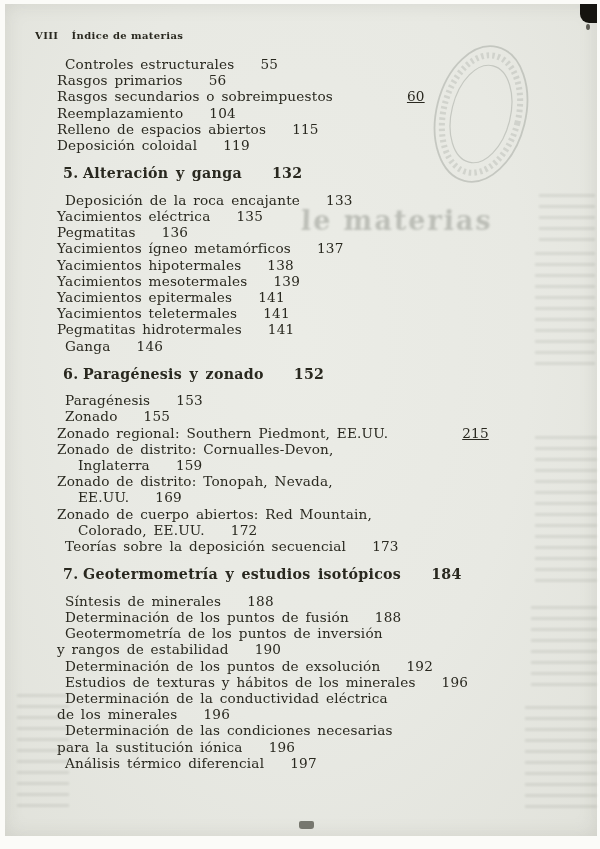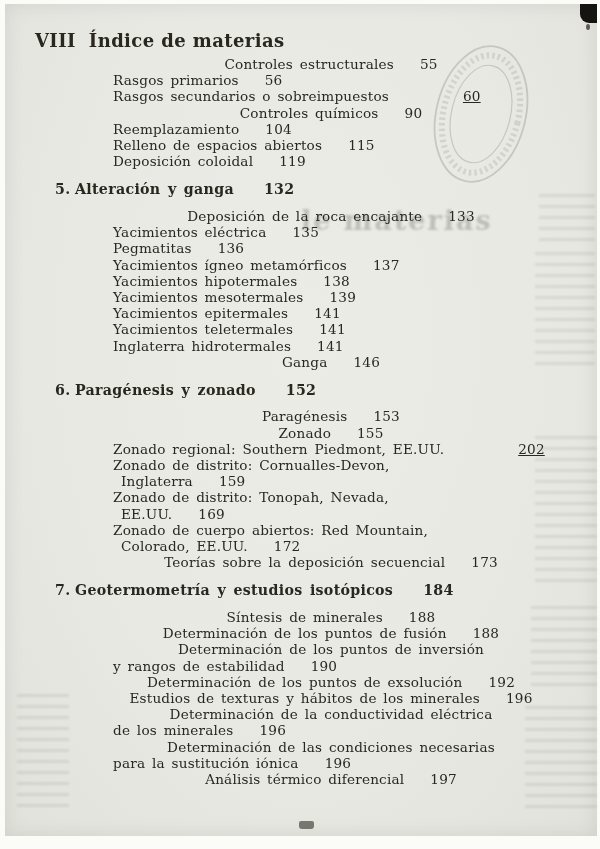--- a/index.html
+++ b/index.html
@@ -15,31 +15,31 @@
     color:var(--ink);
   }
   .sheet{
     position:absolute;left:5px;top:4px;right:3px;bottom:13px;
     background:radial-gradient(ellipse at 50% 40%, #ebece6 0%, var(--paper) 55%, #e1e2db 100%);
     box-shadow:inset 0 0 18px rgba(120,120,110,.18);
   }
   
   .header{
     position:absolute;left:30px;top:26px;
-    font-weight:bold;font-size:18px;letter-spacing:.4px;white-space:nowrap;
+    font-weight:bold;font-size:10px;letter-spacing:.4px;white-space:nowrap;
   }
   .pnum{margin-right:13px;}
   
   .toc{position:absolute;left:0;right:0;top:52px;font-size:13.6px;letter-spacing:.2px;word-spacing:2.2px;}
   .row{line-height:16.2px;white-space:nowrap;}
-  .ind1{padding-left:60px;text-align:center;}
-  .ind2{padding-left:108px;}
-  .ind3{padding-left:116px;}
+  .ind1{padding-left:60px;}
+  .ind2{padding-left:52px;}
+  .ind3{padding-left:73px;}
   .sec{
-    margin:12px 0 10px;padding-left:50px;
+    margin:12px 8px 10px;padding-left:50px;
     font-weight:bold;font-size:14.2px;letter-spacing:.3px;line-height:16.5px;
   }
   .sec-num{display:inline-block;width:20px;}
   .pg{margin-left:26px;}
   .sec .pg{margin-left:30px;}
   .wide .pg{margin-left:74px;text-decoration:underline;}
   
   .stamp{position:absolute;left:424px;top:34px;width:104px;height:152px;opacity:.32;filter:blur(.5px);}
   .bleed-title{
     position:absolute;left:296px;top:201px;
@@ -85,50 +85,49 @@
   <div class="bmark"></div>
 
   <div class="header">
     <span class="pnum">VIII</span><span class="htitle">Índice de materias</span>
   </div>
 
   <div id="toc" class="toc">
       <div class="row ind1"><span class="txt">Controles estructurales</span><span class="pg">55</span></div>
       <div class="row ind2"><span class="txt">Rasgos primarios</span><span class="pg">56</span></div>
       <div class="row ind2 wide"><span class="txt">Rasgos secundarios o sobreimpuestos</span><span class="pg">60</span></div>
-      <div class="row ind1"><span class="txt">Controles químicos</span><span class="pg">90</span></div>
       <div class="row ind2"><span class="txt">Reemplazamiento</span><span class="pg">104</span></div>
       <div class="row ind2"><span class="txt">Relleno de espacios abiertos</span><span class="pg">115</span></div>
       <div class="row ind2"><span class="txt">Deposición coloidal</span><span class="pg">119</span></div>
       <div class="row sec"><span class="sec-num">5.</span><span class="sec-title">Alteración y ganga</span><span class="pg">132</span></div>
       <div class="row ind1"><span class="txt">Deposición de la roca encajante</span><span class="pg">133</span></div>
       <div class="row ind2"><span class="txt">Yacimientos eléctrica</span><span class="pg">135</span></div>
       <div class="row ind2"><span class="txt">Pegmatitas</span><span class="pg">136</span></div>
       <div class="row ind2"><span class="txt">Yacimientos ígneo metamórficos</span><span class="pg">137</span></div>
       <div class="row ind2"><span class="txt">Yacimientos hipotermales</span><span class="pg">138</span></div>
       <div class="row ind2"><span class="txt">Yacimientos mesotermales</span><span class="pg">139</span></div>
       <div class="row ind2"><span class="txt">Yacimientos epitermales</span><span class="pg">141</span></div>
       <div class="row ind2"><span class="txt">Yacimientos teletermales</span><span class="pg">141</span></div>
-      <div class="row ind2"><span class="txt">Inglaterra hidrotermales</span><span class="pg">141</span></div>
+      <div class="row ind2"><span class="txt">Pegmatitas hidrotermales</span><span class="pg">141</span></div>
       <div class="row ind1"><span class="txt">Ganga</span><span class="pg">146</span></div>
       <div class="row sec"><span class="sec-num">6.</span><span class="sec-title">Paragénesis y zonado</span><span class="pg">152</span></div>
       <div class="row ind1"><span class="txt">Paragénesis</span><span class="pg">153</span></div>
       <div class="row ind1"><span class="txt">Zonado</span><span class="pg">155</span></div>
-      <div class="row ind2 wide"><span class="txt">Zonado regional: Southern Piedmont, EE.UU.</span><span class="pg">202</span></div>
+      <div class="row ind2 wide"><span class="txt">Zonado regional: Southern Piedmont, EE.UU.</span><span class="pg">215</span></div>
       <div class="row ind2"><span class="txt">Zonado de distrito: Cornualles-Devon,</span></div>
       <div class="row ind3"><span class="txt">Inglaterra</span><span class="pg">159</span></div>
       <div class="row ind2"><span class="txt">Zonado de distrito: Tonopah, Nevada,</span></div>
       <div class="row ind3"><span class="txt">EE.UU.</span><span class="pg">169</span></div>
       <div class="row ind2"><span class="txt">Zonado de cuerpo abiertos: Red Mountain,</span></div>
       <div class="row ind3"><span class="txt">Colorado, EE.UU.</span><span class="pg">172</span></div>
       <div class="row ind1"><span class="txt">Teorías sobre la deposición secuencial</span><span class="pg">173</span></div>
       <div class="row sec"><span class="sec-num">7.</span><span class="sec-title">Geotermometría y estudios isotópicos</span><span class="pg">184</span></div>
       <div class="row ind1"><span class="txt">Síntesis de minerales</span><span class="pg">188</span></div>
       <div class="row ind1"><span class="txt">Determinación de los puntos de fusión</span><span class="pg">188</span></div>
-      <div class="row ind1"><span class="txt">Determinación de los puntos de inversión</span></div>
+      <div class="row ind1"><span class="txt">Geotermometría de los puntos de inversión</span></div>
       <div class="row ind2"><span class="txt">y rangos de estabilidad</span><span class="pg">190</span></div>
       <div class="row ind1"><span class="txt">Determinación de los puntos de exsolución</span><span class="pg">192</span></div>
       <div class="row ind1"><span class="txt">Estudios de texturas y hábitos de los minerales</span><span class="pg">196</span></div>
       <div class="row ind1"><span class="txt">Determinación de la conductividad eléctrica</span></div>
       <div class="row ind2"><span class="txt">de los minerales</span><span class="pg">196</span></div>
       <div class="row ind1"><span class="txt">Determinación de las condiciones necesarias</span></div>
       <div class="row ind2"><span class="txt">para la sustitución iónica</span><span class="pg">196</span></div>
       <div class="row ind1"><span class="txt">Análisis térmico diferencial</span><span class="pg">197</span></div>
     </div>
 

